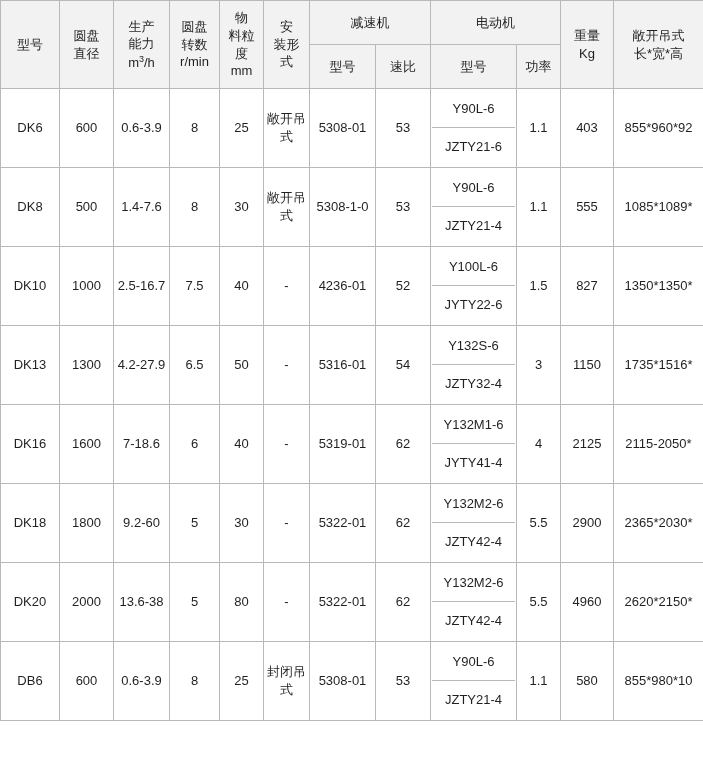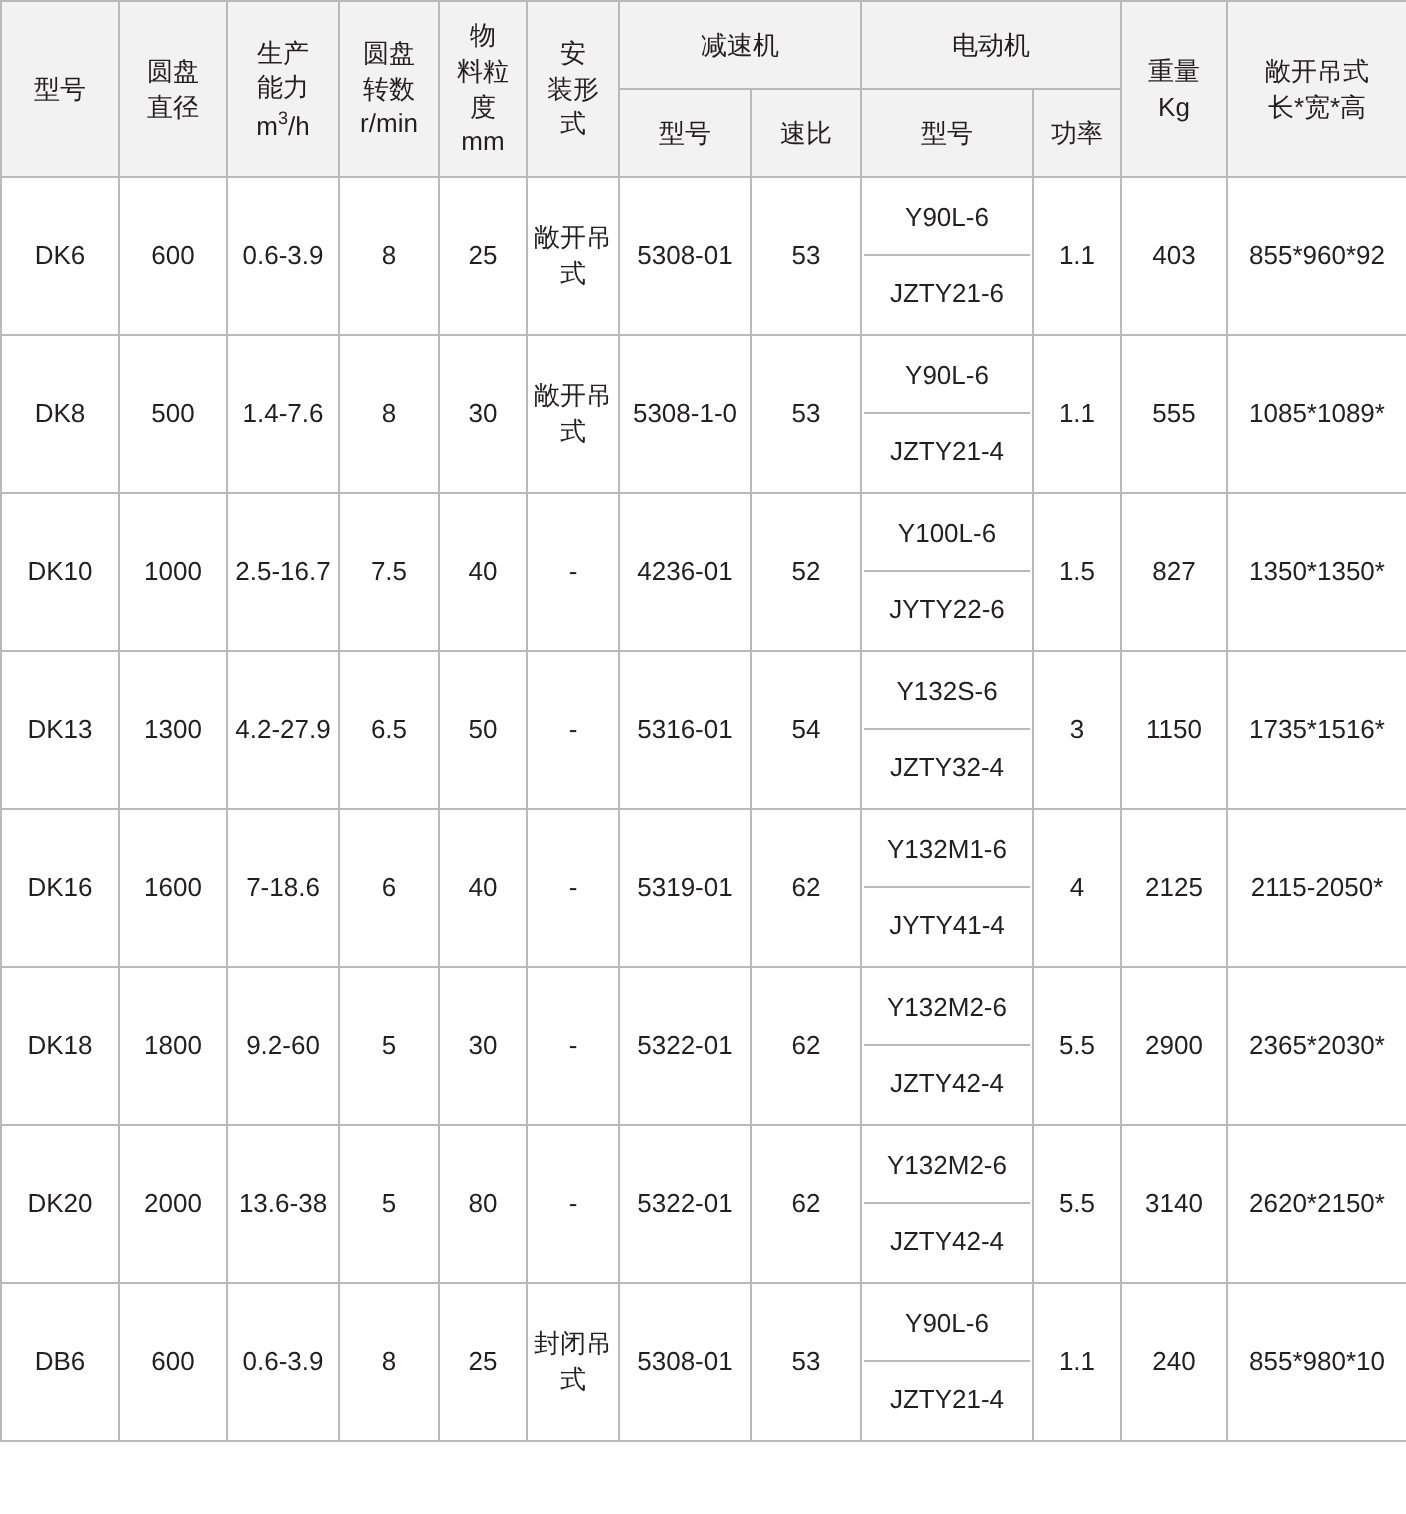--- a/index.html
+++ b/index.html
@@ -246,35 +246,35 @@
         <td>5</td>
         <td>80</td>
         <td>-</td>
         <td>5322-01</td>
         <td>62</td>
         <td class="motor-cell">
           <div class="m1">Y132M2-6</div>
           <div class="m2">JZTY42-4</div>
         </td>
         <td>5.5</td>
-        <td>3140</td>
+        <td>4960</td>
         <td>2620*2150*</td>
       </tr>
       <tr class="body-row">
         <td>DB6</td>
         <td>600</td>
         <td>0.6-3.9</td>
         <td>8</td>
         <td>25</td>
         <td>封闭吊式</td>
         <td>5308-01</td>
         <td>53</td>
         <td class="motor-cell">
           <div class="m1">Y90L-6</div>
           <div class="m2">JZTY21-4</div>
         </td>
         <td>1.1</td>
-        <td>240</td>
+        <td>580</td>
         <td>855*980*10</td>
       </tr>
     </tbody>
   </table>
 </div>
 
 </body></html>

